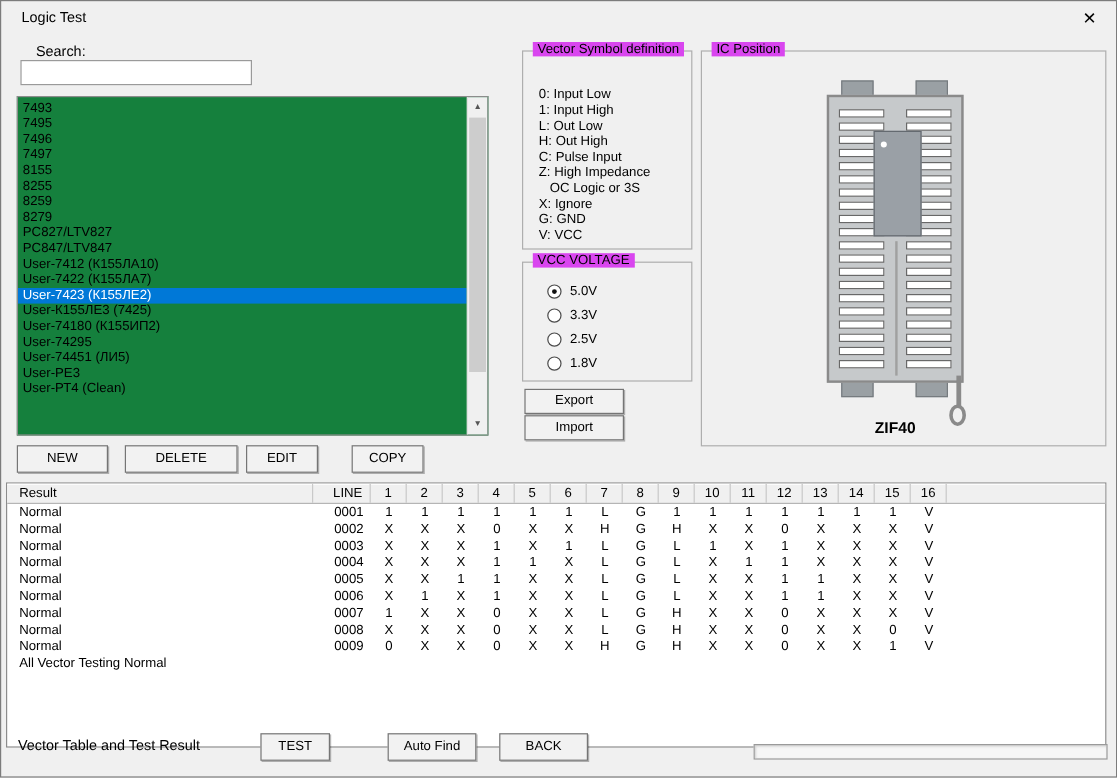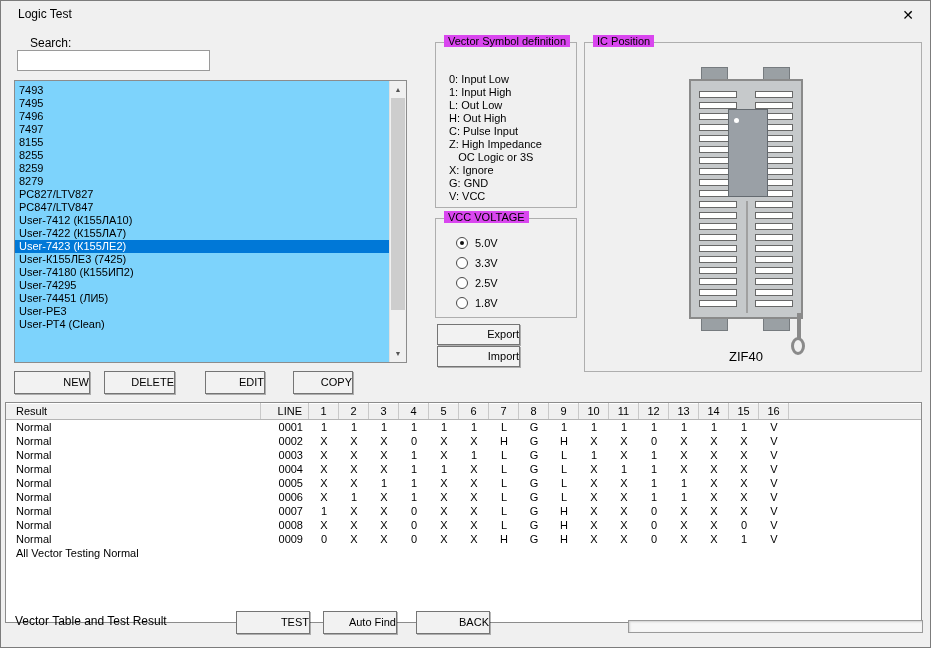--- a/index.html
+++ b/index.html
@@ -12,38 +12,38 @@
 
   
   #window-title{position:absolute;left:18px;top:7px;font-size:12px}
   #close-btn{position:absolute;right:8px;top:4px;width:30px;height:22px;text-align:center;line-height:22px;font-size:14px;cursor:default}
 
   
   #search-label{position:absolute;left:30px;top:36px}
   #search-input{position:absolute;left:17px;top:50px;width:193px;height:21px;border:1px solid #9a9a9a;background:#fff;font-family:"Liberation Sans",sans-serif;font-size:12px;padding:0 4px;outline:none}
 
   
-  #ic-list{position:absolute;left:14px;top:80px;width:393px;height:283px;background:#7dd3fc;border:1px solid #8c8c8c}
+  #ic-list{position:absolute;left:14px;top:80px;width:393px;height:283px;background:#15803d;border:1px solid #8c8c8c}
   #ic-list-items{position:absolute;left:0;top:3px;right:17px;bottom:0;overflow:hidden}
   .list-item{height:13px;line-height:13px;font-size:11px;padding-left:4px;white-space:nowrap}
   .list-item.selected{background:#0078d7;color:#fff}
   #list-scrollbar{position:absolute;top:0;right:0;width:17px;bottom:0;background:#f0f0f0;border-left:1px solid #e0e0e0}
   .sb-arrow{position:absolute;left:0;width:16px;height:17px;font-size:7px;text-align:center;line-height:17px;color:#555}
   #sb-up{top:0}#sb-down{bottom:0}
   #sb-thumb{position:absolute;left:1px;right:1px;top:17px;height:212px;background:#cdcdcd}
 
   
-  .btn{position:absolute;height:23px;background:#f2f2f2;border:1px solid #757575;box-shadow:1px 1px 0 0 rgba(0,0,0,.28);font-size:11px;text-align:right;line-height:21px;cursor:default}
+  .btn{position:absolute;height:23px;background:#f2f2f2;border:1px solid #757575;box-shadow:1px 1px 0 0 rgba(0,0,0,.28);font-size:11px;text-align:center;line-height:21px;cursor:default}
   #new-btn{left:14px;top:371px;width:76px}
-  #delete-btn{left:104px;top:371px;width:71px}
+  #delete-btn{left:104px;top:371px;width:94px}
   #edit-btn{left:205px;top:371px;width:60px}
   #copy-btn{left:293px;top:371px;width:60px}
   #export-btn{left:437px;top:324px;width:83px;height:21px;line-height:19px}
   #import-btn{left:437px;top:346px;width:83px;height:21px;line-height:19px}
-  #test-btn{left:236px;top:611px;width:74px}
+  #test-btn{left:217px;top:611px;width:58px}
   #autofind-btn{left:323px;top:611px;width:74px}
   #back-btn{left:416px;top:611px;width:74px}
 
   
   .group{position:absolute;border:1px solid #aeaeae}
   .group-label{position:absolute;top:-8px;left:8px;background:#d946ef;padding:0 4px;font-size:11px;white-space:nowrap}
   #vs-group{left:435px;top:42px;width:142px;height:166px}
   #vs-lines{position:absolute;left:13px;top:30px}
   .vs-line{font-size:11px;line-height:13px;white-space:pre}
   #vcc-group{left:435px;top:218px;width:142px;height:100px}
@@ -60,21 +60,21 @@
   #zif-body{position:absolute;left:104px;top:36px;width:114px;height:240px;background:#c6c9cb;border:2px solid #8a8a8a}
   .slot-col{position:absolute;top:10px;width:38px}
   #slot-col-left{left:8px}
   #slot-col-right{right:8px}
   .slot{height:7px;margin-bottom:4px;background:#fff;border:1px solid #686868}
   #zif-channel{position:absolute;left:55px;top:120px;width:2px;height:112px;background:#a0a0a0}
   #zif-chip{position:absolute;left:37px;top:28px;width:40px;height:88px;background:#9aa0a6;border:1px solid #646a70;z-index:2}
   #zif-chip::after{content:"";position:absolute;left:5px;top:8px;width:5px;height:5px;border-radius:50%;background:#fff}
   #zif-lever-stem{position:absolute;left:212px;top:270px;width:4px;height:26px;background:#8a8a8a}
   #zif-lever-ring{position:absolute;left:206px;top:294px;width:14px;height:18px;border:3px solid #8a8a8a;border-radius:50%}
-  #zif-label{position:absolute;left:104px;top:306px;width:114px;text-align:center;font-weight:normal;font-size:13px}
+  #zif-label{position:absolute;left:104px;top:306px;width:114px;text-align:center;font-weight:bold;font-size:13px}
 
   
   #result-table{position:absolute;left:5px;top:402px;width:917px;height:221px;background:#fff;border:1px solid #8c8c8c}
   #rt-head{display:flex;height:17px;background:#f0f0f0;border-bottom:1px solid #b5b5b5}
   .hcell{border-right:1px solid #c9c9c9;box-shadow:inset 0 1px 0 #fff;font-size:11px;line-height:16px;overflow:hidden}
   .c-result{width:255px;padding-left:10px;text-align:left}
   .c-line{width:48px;text-align:right;padding-right:6px}
   .c-pin{width:30px;text-align:center;padding:0}
   .c-fill{flex:1;border-right:none}
   .trow{display:flex;height:14px}

